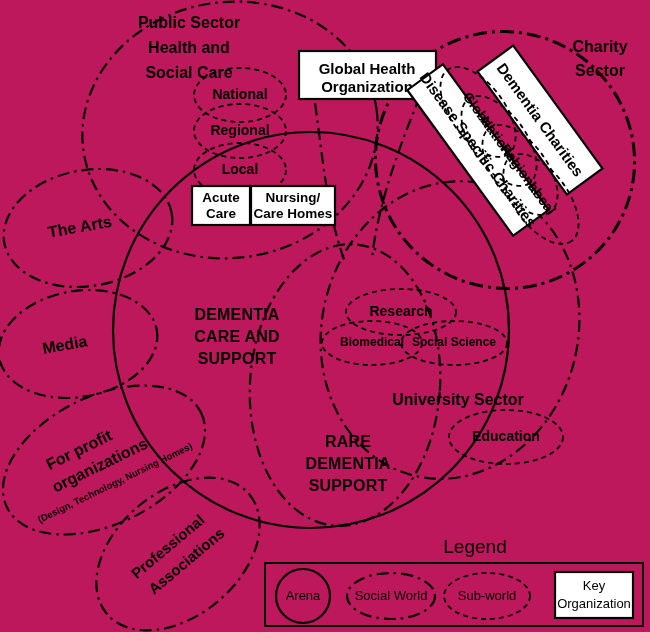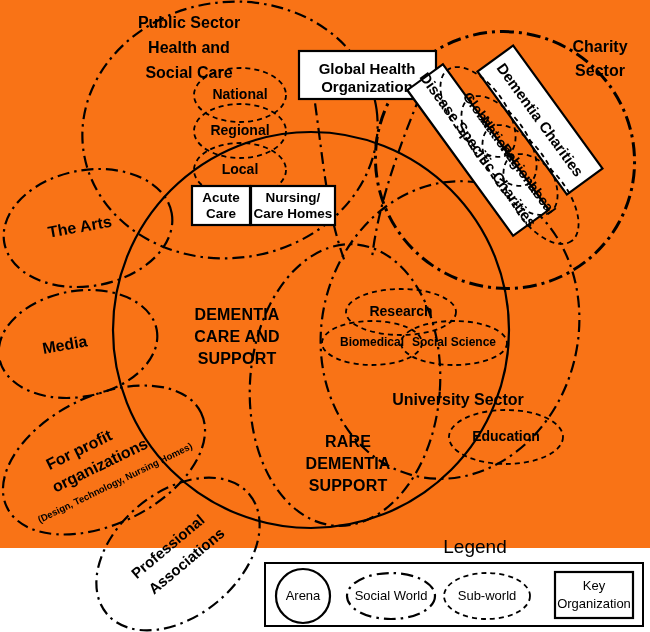--- a/index.html
+++ b/index.html
@@ -9,22 +9,22 @@
   }
   body {
     width: 650px;
     height: 632px;
     overflow: hidden;
     font-family: "Liberation Sans", sans-serif;
   }
   #diagram-root {
     position: relative;
     width: 650px;
-    height: 548px;
-    background: #f97316;
+    height: 632px;
+    background: #be185d;
   }
   svg.diagram {
     display: block;
     width: 650px;
     height: 632px;
   }
   .shape {
     fill: none;
     stroke: #000000;
   }

